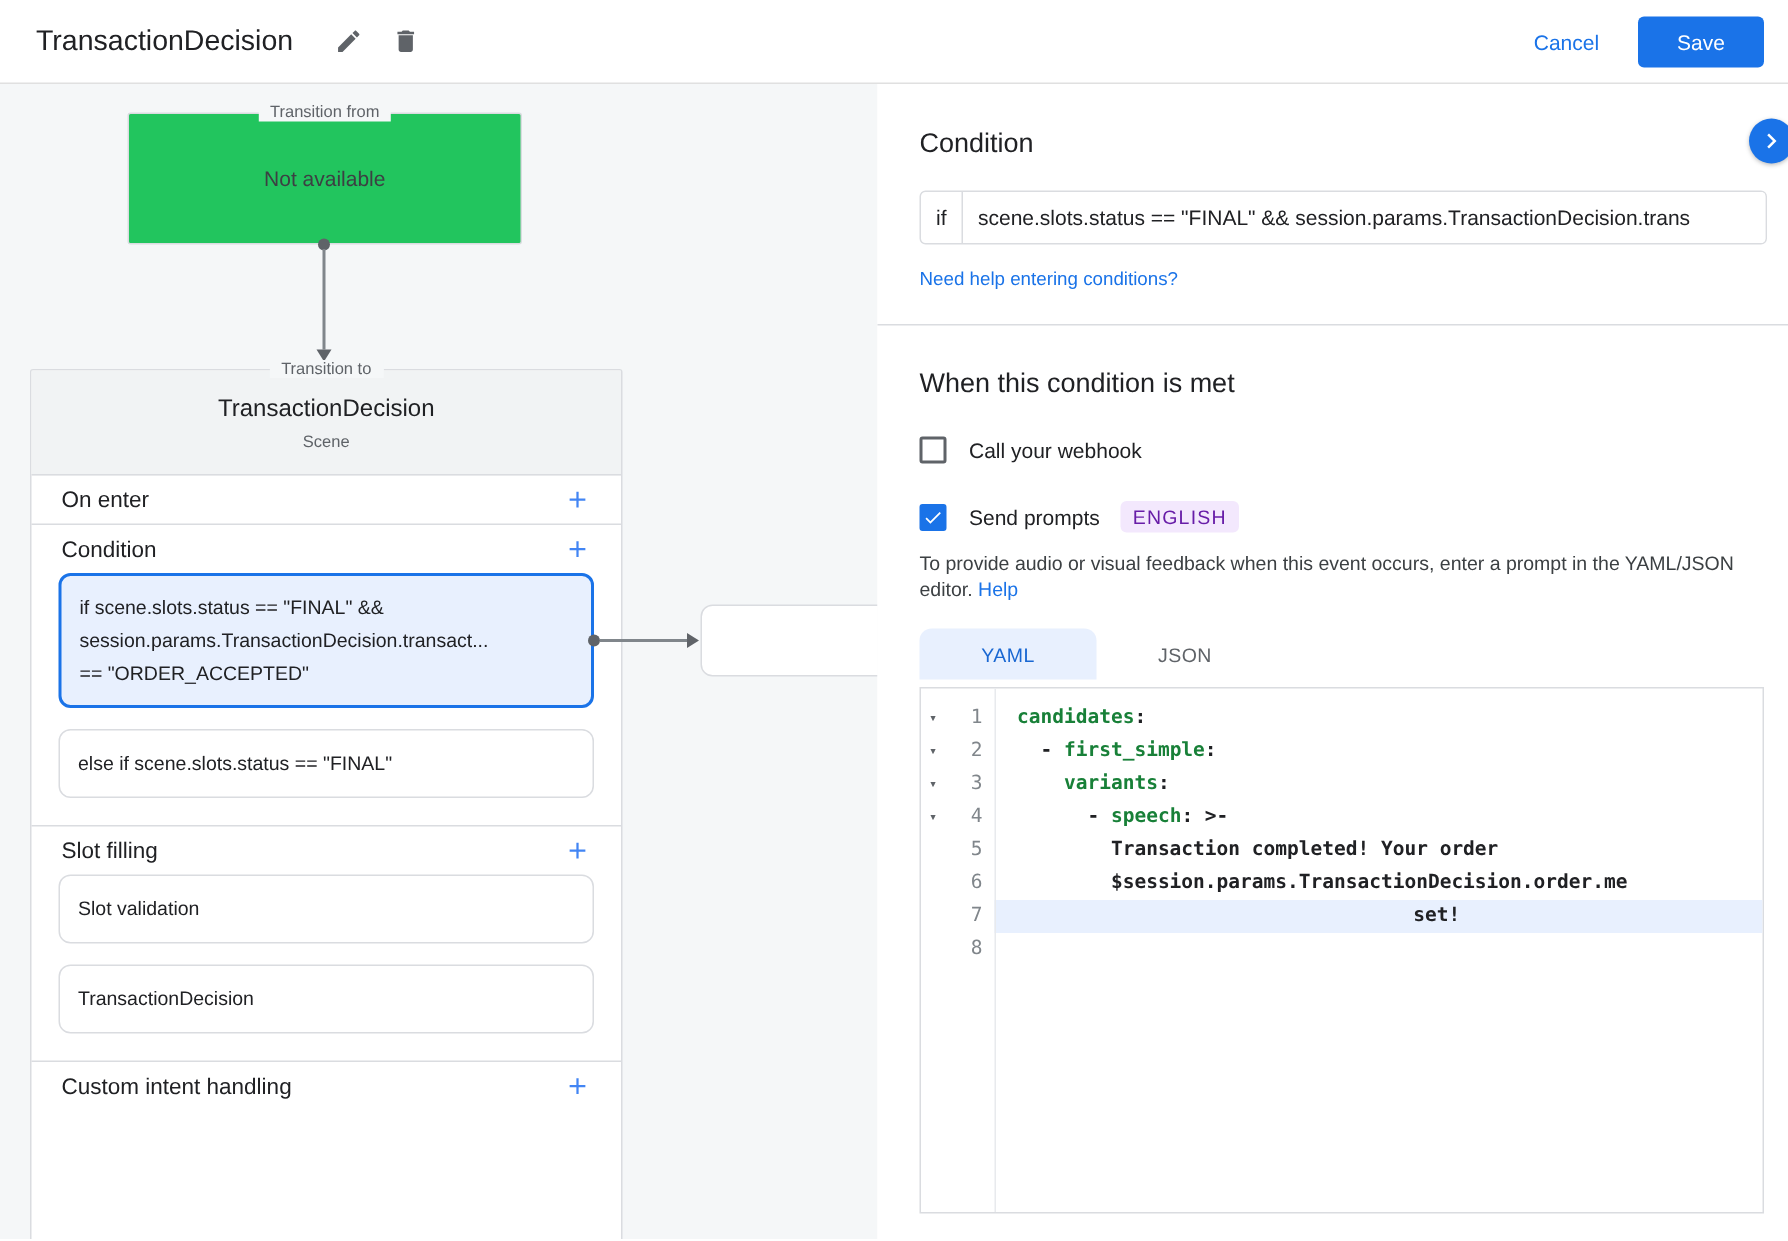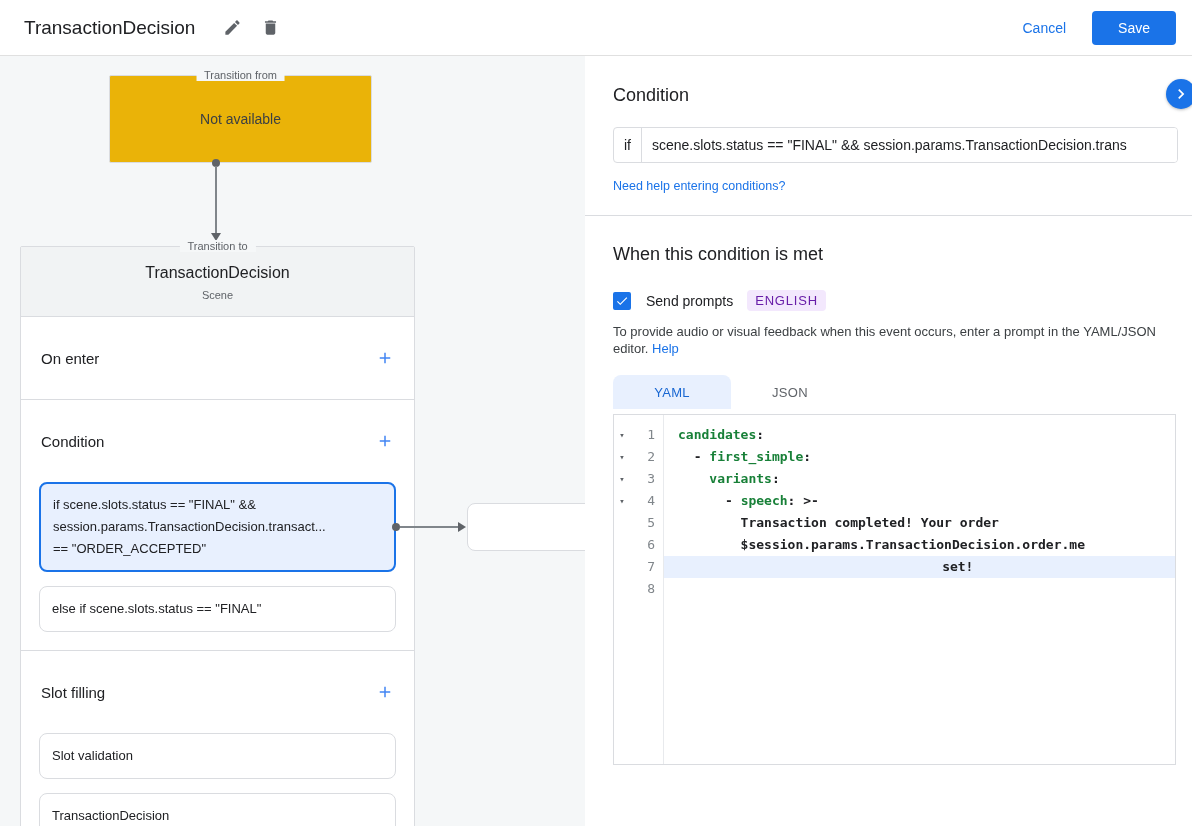--- a/index.html
+++ b/index.html
@@ -20,36 +20,36 @@
   .btn-save { background:#1a73e8; color:#ffffff; border:none; border-radius:4px; font-size:14px; font-weight:500;
               height:34px; padding:0 26px; cursor:pointer; font-family:inherit; }
 
   
   .body { position:relative; display:flex; height:770px; }
 
   
   .canvas { position:relative; width:585px; height:100%; background:#f5f7f8; overflow:hidden; flex:none; }
   .box-label { position:absolute; top:-7px; left:50%; transform:translateX(-50%); font-size:11px;
                color:#5f6368; background:#f5f7f8; padding:0 8px; white-space:nowrap; z-index:2; }
-  .tf-box { position:absolute; left:85px; top:19px; width:263px; height:88px; background:#eab308;
-            border:1px solid #dadce0; border-radius:2px;margin-left:24px; }
+  .tf-box { position:absolute; left:85px; top:19px; width:263px; height:88px; background:#22c55e;
+            border:1px solid #dadce0; border-radius:2px; }
   .tf-text { display:flex; align-items:center; justify-content:center; height:100%; font-size:14px; color:#3c4043; }
 
   .v-dot  { position:absolute; left:212px; top:103px; width:8px; height:8px; border-radius:50%; background:#5f6368; }
   .v-line { position:absolute; left:215px; top:110px; width:2px; height:67px; background:#80868b; }
   .v-head { position:absolute; left:211px; top:177px; width:0; height:0;
             border-left:5px solid transparent; border-right:5px solid transparent; border-top:8px solid #5f6368; }
 
   .scene-card { position:absolute; left:20px; top:190px; width:395px; height:640px; background:#fff;
                 border:1px solid #dadce0; border-radius:2px; }
   .card-header { background:#f1f3f4; border-bottom:1px solid #dadce0; padding:17px 16px 15px; text-align:center; cursor:pointer; }
   .card-title { font-size:16px; color:#202124; }
   .card-sub { font-size:11px; color:#5f6368; margin-top:7px; }
 
-  .sec-row { display:flex; align-items:center; justify-content:space-between; padding:32px 20px;text-align:right; }
+  .sec-row { display:flex; align-items:center; justify-content:space-between; padding:7px 20px;text-align:right; }
   .sec-label { font-size:15px; color:#202124; }
   .plus-btn { background:none; border:none; cursor:pointer; display:flex; padding:0; }
   .card-divider { border-top:1px solid #dadce0; }
 
   .list-item { position:relative; margin:0 18px 14px; border:1px solid #dadce0; border-radius:8px;
                background:#fff; padding:12px; font-size:13px; line-height:20px; color:#202124; cursor:pointer; }
   .list-item.gap-lg { margin-bottom:18px; }
   .list-item.selected { border:2px solid #1a73e8; background:#e8f0fe; padding:10px 12px; line-height:22px; }
 
   .conn-dot  { position:absolute; right:-6px; top:calc(50% - 4px); width:8px; height:8px; border-radius:50%; background:#5f6368; }
@@ -212,20 +212,24 @@
         <div class="if-cell">if</div>
         <input class="cond-input" value="scene.slots.status == &quot;FINAL&quot; &amp;&amp; session.params.TransactionDecision.trans" style="">
       </div>
 
       <a class="help-link">Need help entering conditions?</a>
 
       <hr class="panel-divider">
 
       <h2 class="met-heading">When this condition is met</h2>
 
+      <div class="check-row">
+        <span class="checkbox"></span>
+        <span class="check-label">Call your webhook</span>
+      </div>
 
       <div class="check-row">
         <span class="checkbox checked">
           <svg width="14" height="14" viewBox="0 0 24 24">
               <path fill="#fff" d="M9 16.17L4.83 12l-1.42 1.41L9 19 21 7l-1.41-1.41z"></path>
             </svg>
         </span>
         <span class="check-label">Send prompts</span>
         <span class="lang-badge">ENGLISH</span>
       </div>

